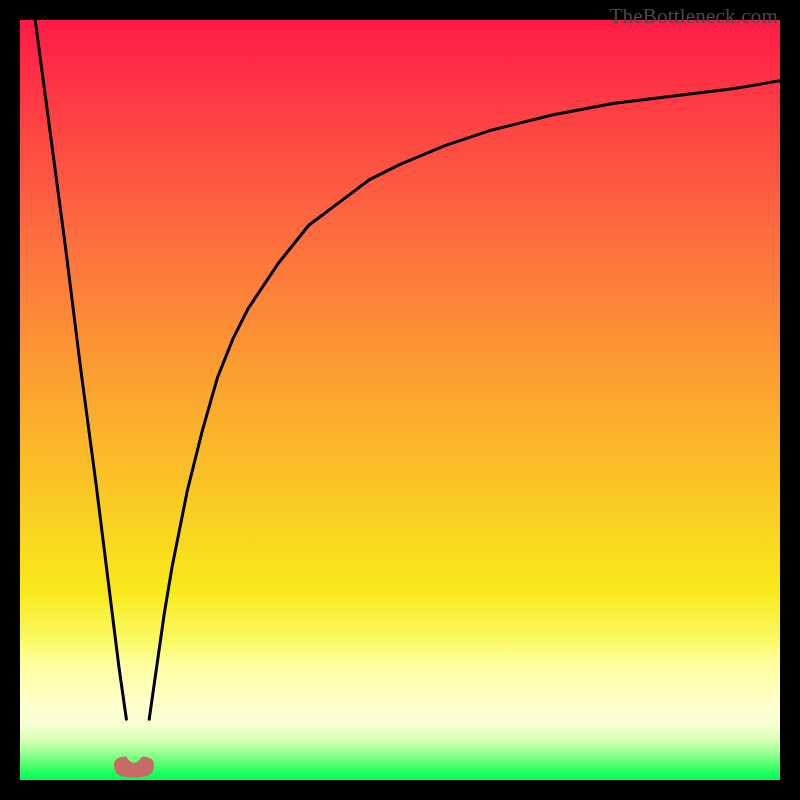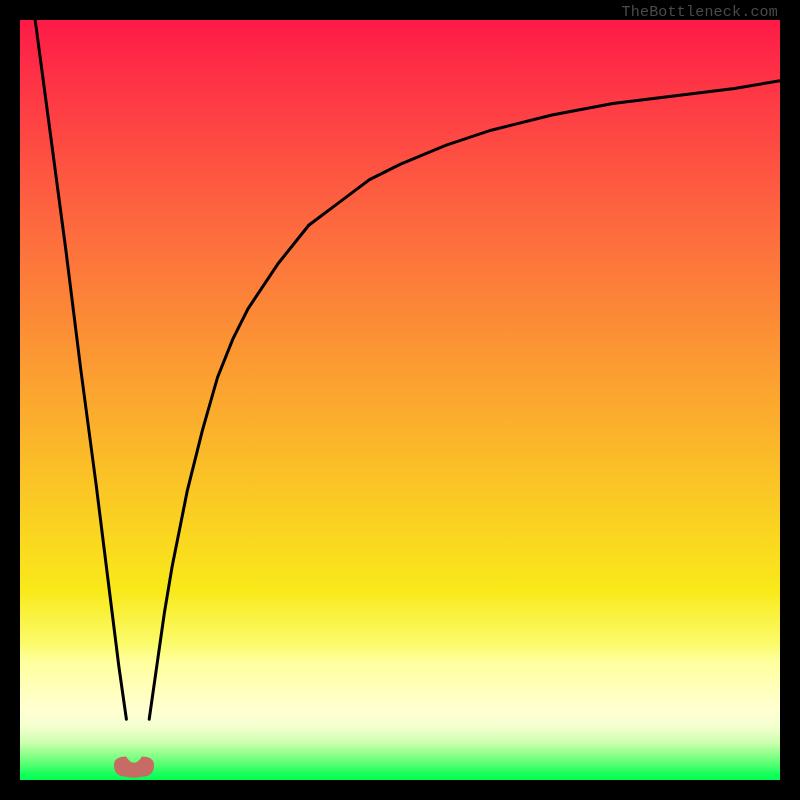--- a/index.html
+++ b/index.html
@@ -41,22 +41,22 @@
       #94ff8e 96.5%,
       #53ff70 98%,
       #1fff5d 99%,
       #00ff55 100%
     );
   }
   .watermark {
     position: absolute;
     right: 22px;
     top: 4px;
-    font-family: Liberation Mono, monospace;
-    font-size: 15px;
+    font-family: Liberation Serif, serif;
+    font-size: 21px;
     color: #4a4a4a;
     letter-spacing: 0.2px;
     user-select: none;
   }
   .curve-svg {
     position: absolute;
     left: 20px;
     top: 20px;
     width: 760px;
     height: 760px;

